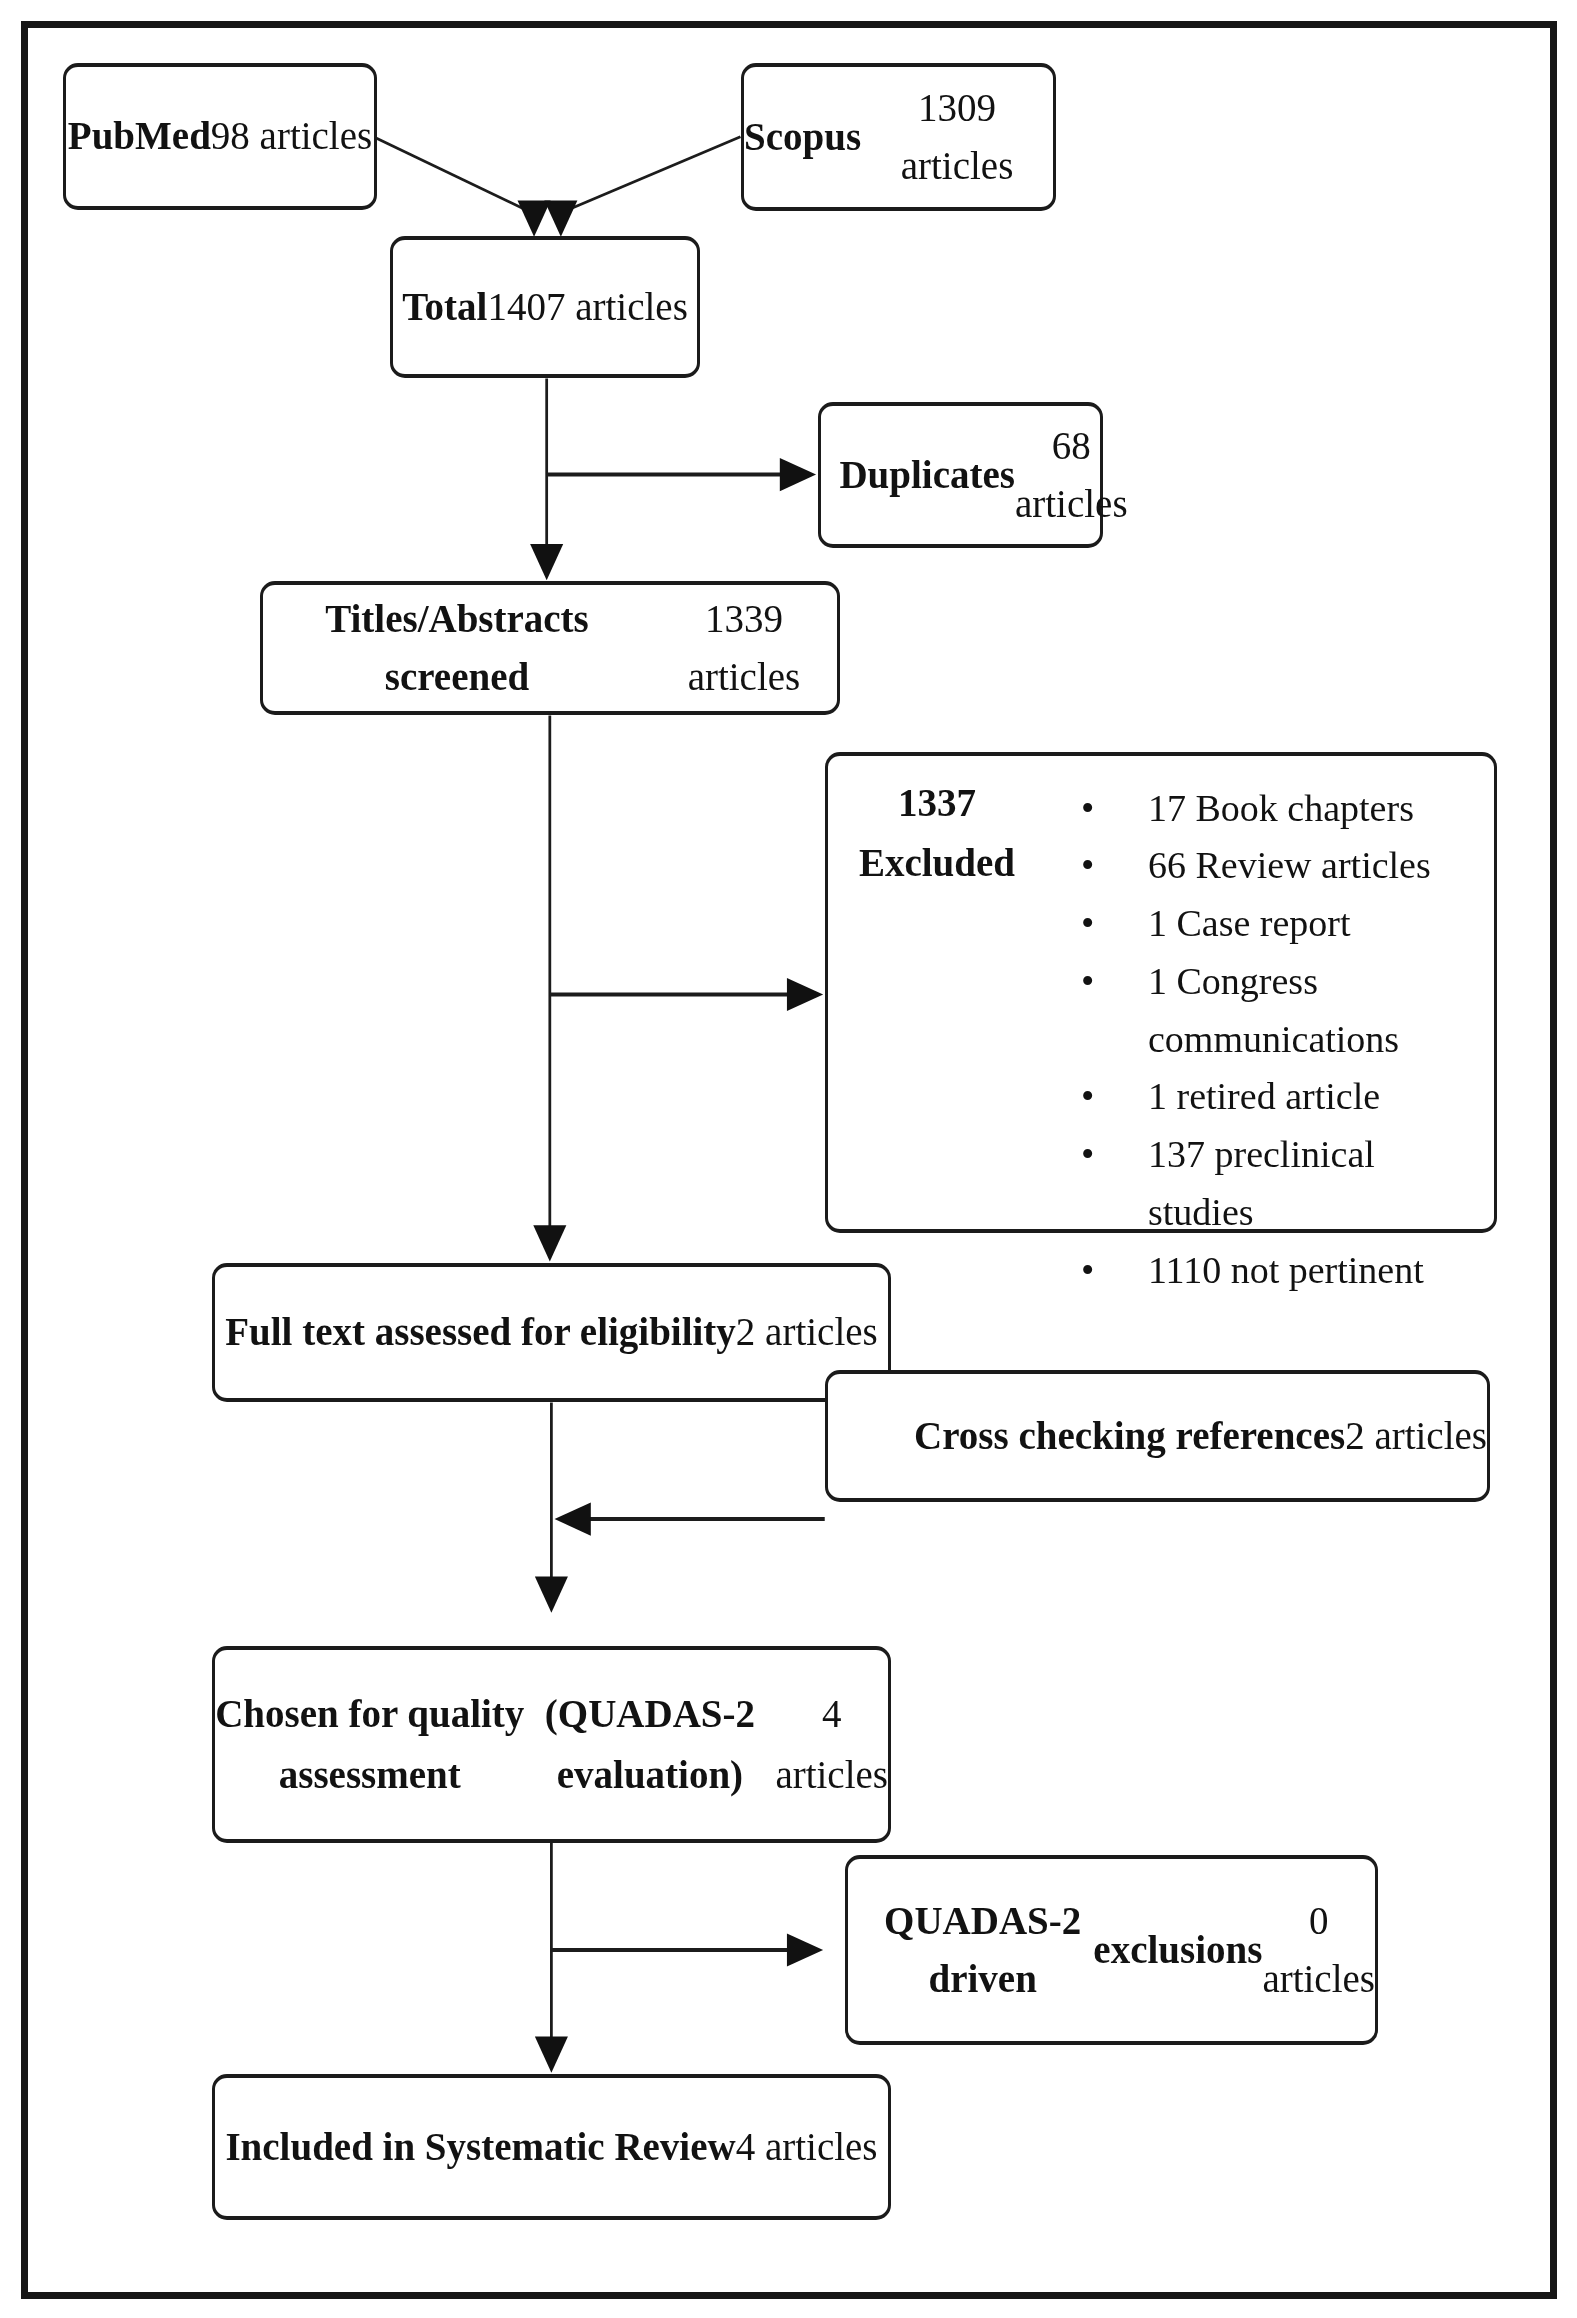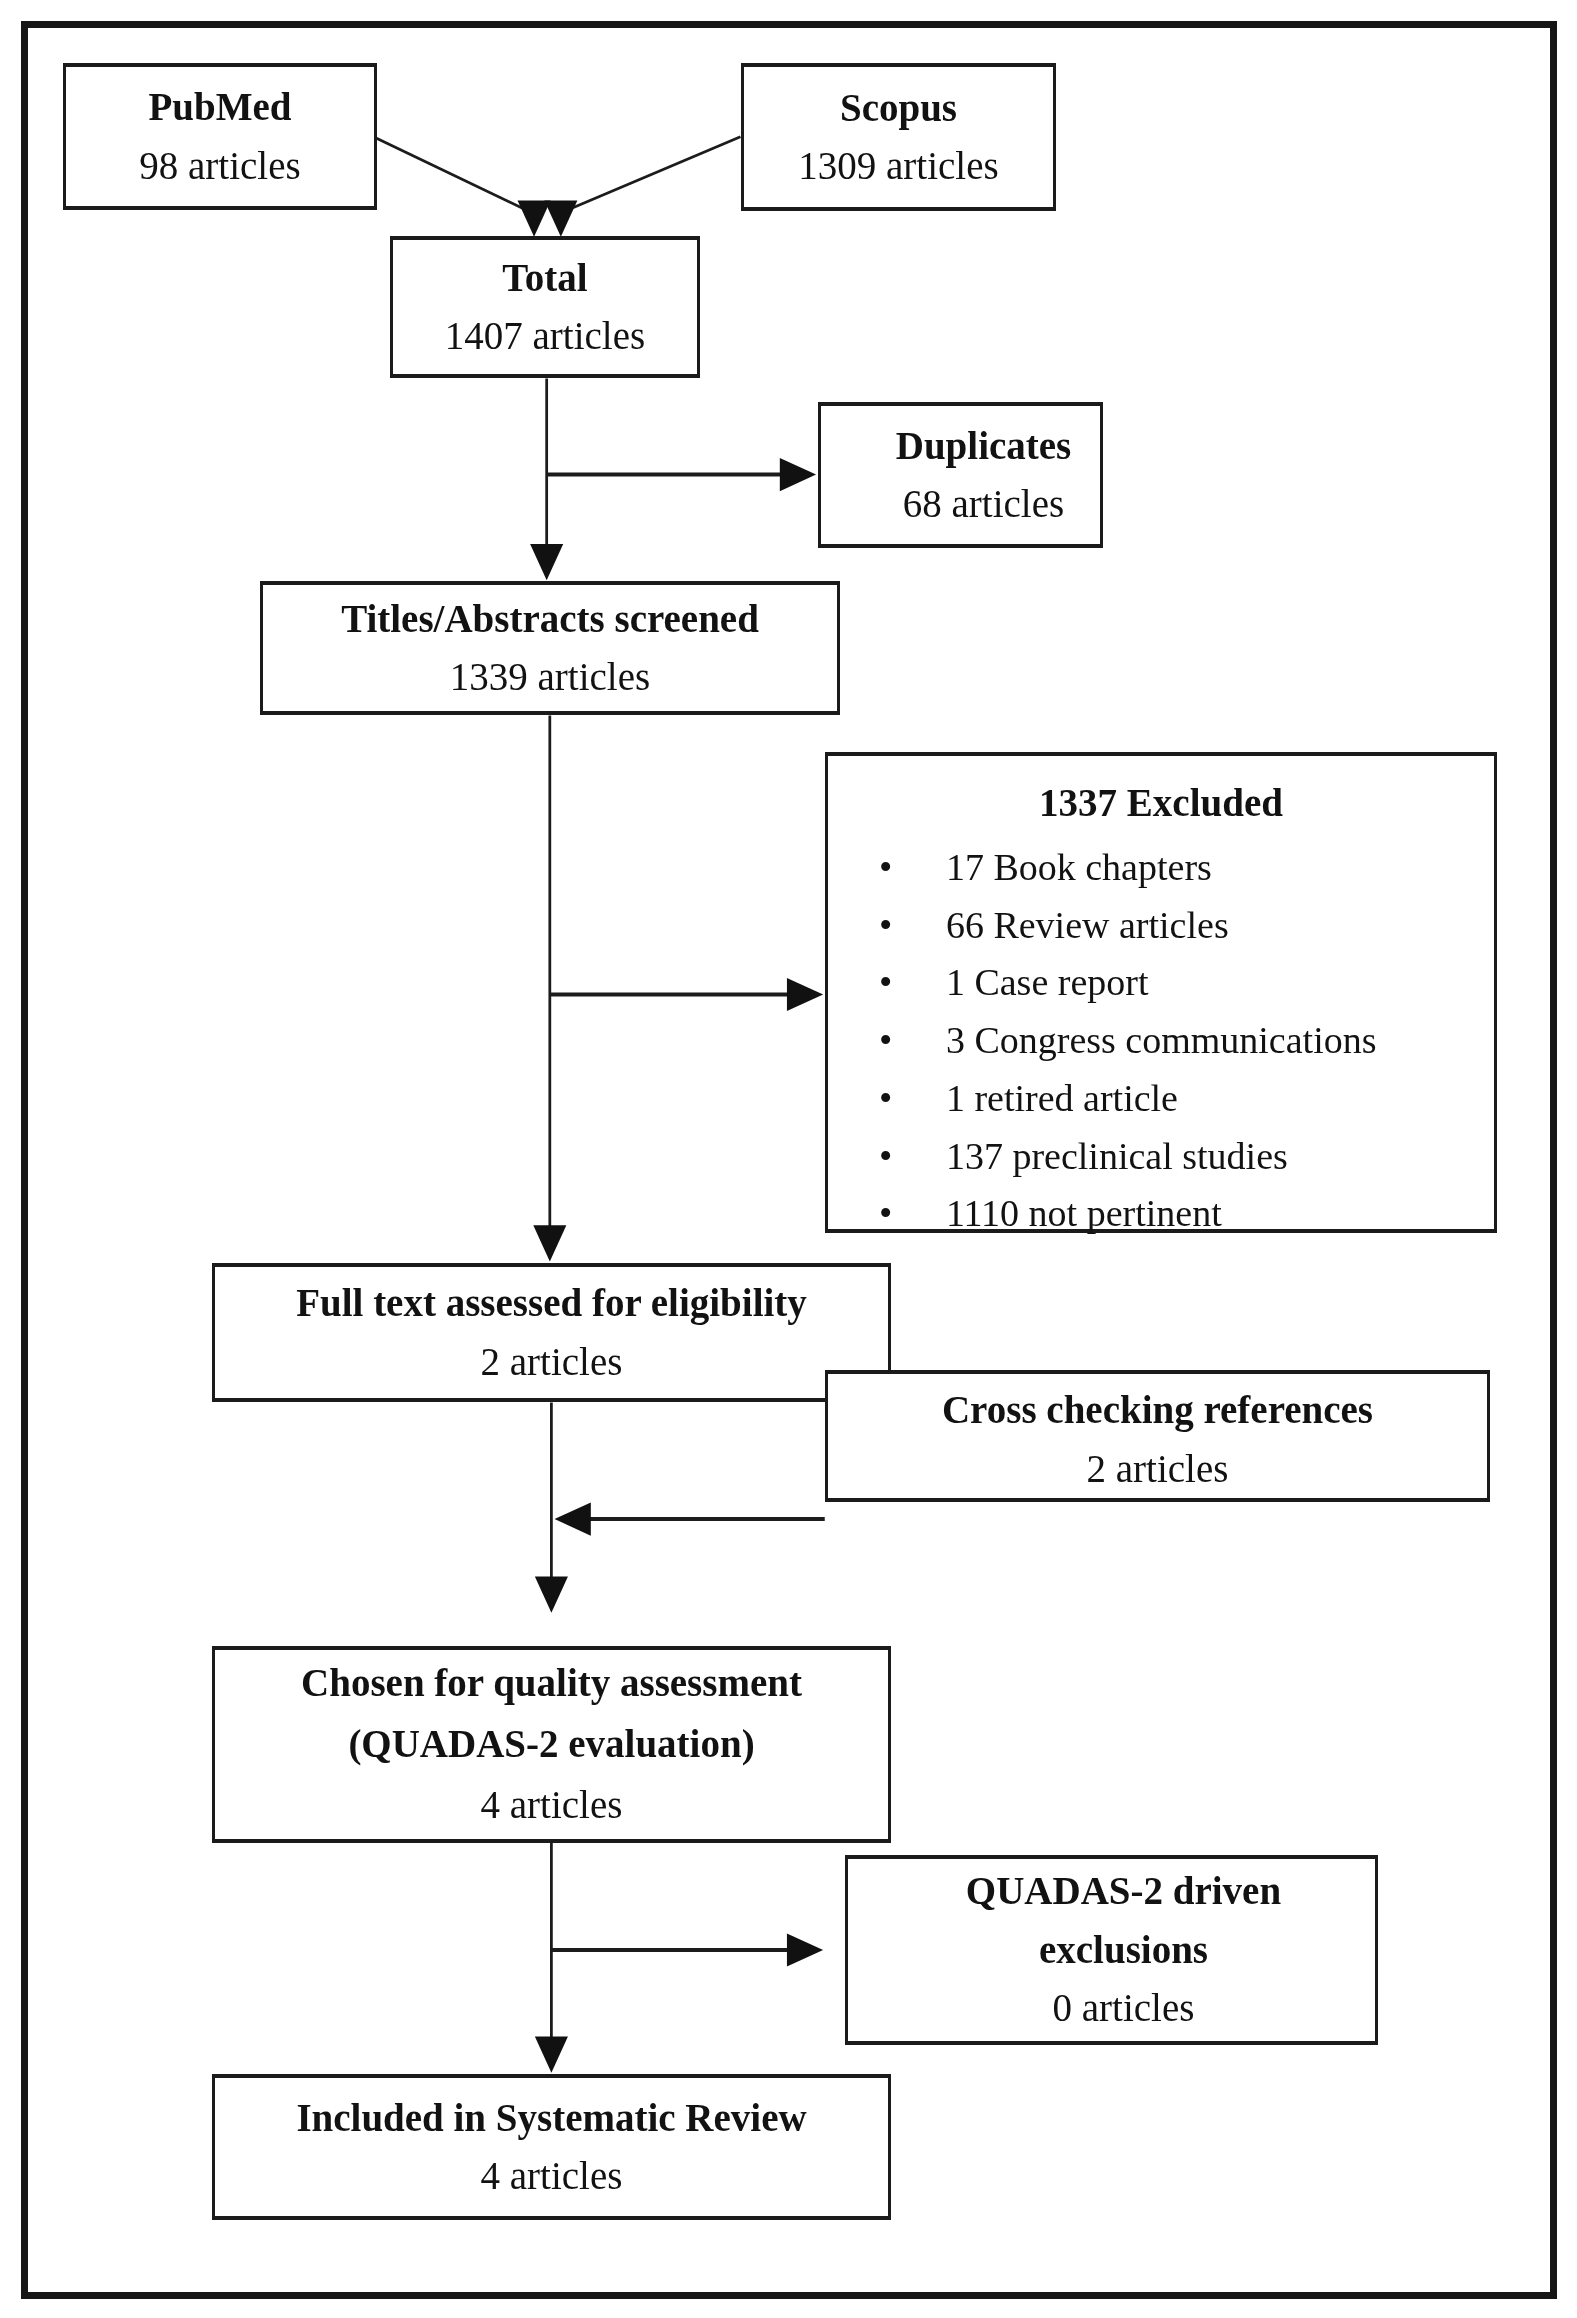--- a/index.html
+++ b/index.html
@@ -30,26 +30,26 @@
     pointer-events: none;
   }
   .box {
     position: absolute;
     box-sizing: border-box;
     background: #ffffff;
     border-style: solid;
     border-color: #1b1b1b;
     border-width: 4.7px 3.2px;
     display: flex;
-    flex-direction: column;
     align-items: center;
     justify-content: center;
     text-align: center;
     font-size: 39px;
     line-height: 1.5;
+    border-radius: 15px;
   }
   .box .title { font-weight: bold; }
   .box .count { font-weight: normal; }
 
   .box-pubmed     { left:  63px; top:   63px; width: 314px; height: 147px; }
   .box-scopus     { left: 741px; top:   63px; width: 315px; height: 148px; }
   .box-total      { left: 390px; top:  236px; width: 310px; height: 142px; }
   .box-duplicates { left:818px; top:  402px; width: 285px; height: 146px; padding-left: 46px; }
   .box-screened   { left: 260px; top:  581px; width: 580px; height: 134px; }
   .box-fulltext   { left: 212px; top: 1263px; width: 679px; height: 139px; }
@@ -150,21 +150,21 @@
     <span class="title">Titles/Abstracts screened</span>
     <span class="count">1339 articles</span>
   </div>
 
   <div class="box box-excluded">
     <span class="title">1337 Excluded</span>
     <ul>
       <li>17 Book chapters</li>
       <li>66 Review articles</li>
       <li>1 Case report</li>
-      <li>3 Congress communications</li>
+      <li>1 Congress communications</li>
       <li>1 retired article</li>
       <li>137 preclinical studies</li>
       <li>1110 not pertinent</li>
     </ul>
   </div>
 
   <div class="box box-fulltext">
     <span class="title">Full text assessed for eligibility</span>
     <span class="count">2 articles</span>
   </div>

